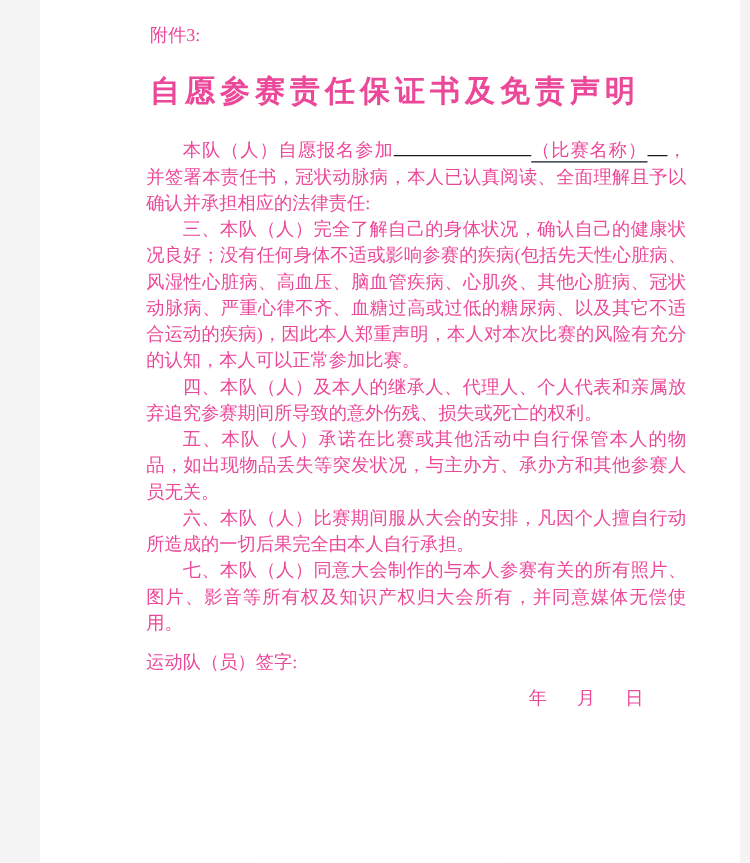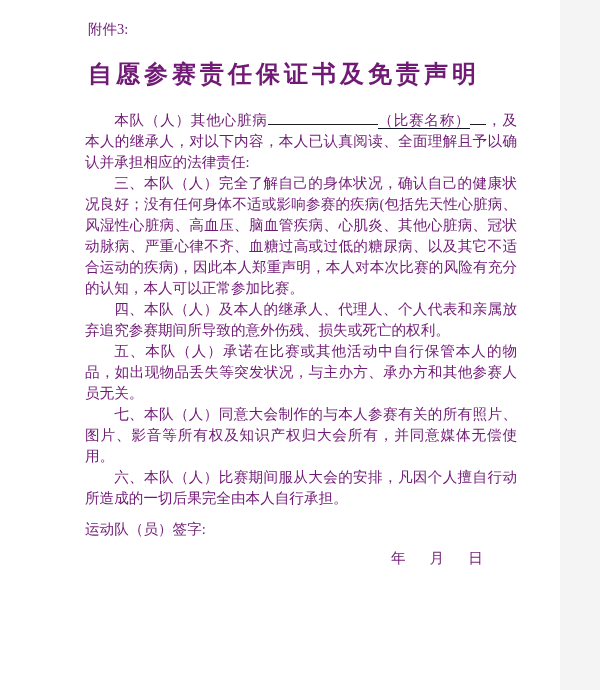--- a/index.html
+++ b/index.html
@@ -8,22 +8,23 @@
     width: 600px;
     height: 690px;
     background: #f4f4f4;
     font-family: "Liberation Serif", "DejaVu Serif", serif;
   }
   .page {
     position: relative;
     width: 560px;
     height: 690px;
     background: #ffffff;
-    color: #701a75;
+    color: #ec4899;
     overflow: hidden;
+    margin-left: 32px;
   }
   .attachment {
     position: absolute;
     left: 88px;
     top: 20px;
     font-size: 14.5px;
     line-height: 18px;
   }
   .title {
     position: absolute;
@@ -80,28 +81,28 @@
 <body>
 
 <div class="page">
 
   <div class="attachment">附件3:</div>
 
   <div class="title">自愿参赛责任保证书及免责声明</div>
 
   <div class="content">
 
-    <p class="intro"><span>本队（人）其他心脏病</span><span class="blank blank-long"></span><span class="underlined">（比赛名称）</span><span class="blank blank-short"></span><span>，</span><span>及本人的继承人，对以下内容，本人已认真阅读、全面理解且予以确认并承担相应的法律责任:</span></p>
+    <p class="intro"><span>本队（人）自愿报名参加</span><span class="blank blank-long"></span><span class="underlined">（比赛名称）</span><span class="blank blank-short"></span><span>，</span><span>并签署本责任书，冠状动脉病，本人已认真阅读、全面理解且予以确认并承担相应的法律责任:</span></p>
 
     <div>
         <p class="clause">三、本队（人）完全了解自己的身体状况，确认自己的健康状况良好；没有任何身体不适或影响参赛的疾病(包括先天性心脏病、风湿性心脏病、高血压、脑血管疾病、心肌炎、其他心脏病、冠状动脉病、严重心律不齐、血糖过高或过低的糖尿病、以及其它不适合运动的疾病)，因此本人郑重声明，本人对本次比赛的风险有充分的认知，本人可以正常参加比赛。</p>
         <p class="clause">四、本队（人）及本人的继承人、代理人、个人代表和亲属放弃追究参赛期间所导致的意外伤残、损失或死亡的权利。</p>
         <p class="clause">五、本队（人）承诺在比赛或其他活动中自行保管本人的物品，如出现物品丢失等突发状况，与主办方、承办方和其他参赛人员无关。</p>
+        <p class="clause">六、本队（人）比赛期间服从大会的安排，凡因个人擅自行动所造成的一切后果完全由本人自行承担。</p>
         <p class="clause">七、本队（人）同意大会制作的与本人参赛有关的所有照片、图片、影音等所有权及知识产权归大会所有，并同意媒体无偿使用。</p>
-        <p class="clause">六、本队（人）比赛期间服从大会的安排，凡因个人擅自行动所造成的一切后果完全由本人自行承担。</p>
       </div>
 
     <p class="signature">运动队（员）签字:</p>
 
     <div class="date-line"><span>年</span><span class="dgap"></span><span>月</span><span class="dgap"></span><span>日</span></div>
 
   </div>
 </div>
 
 </body></html>

